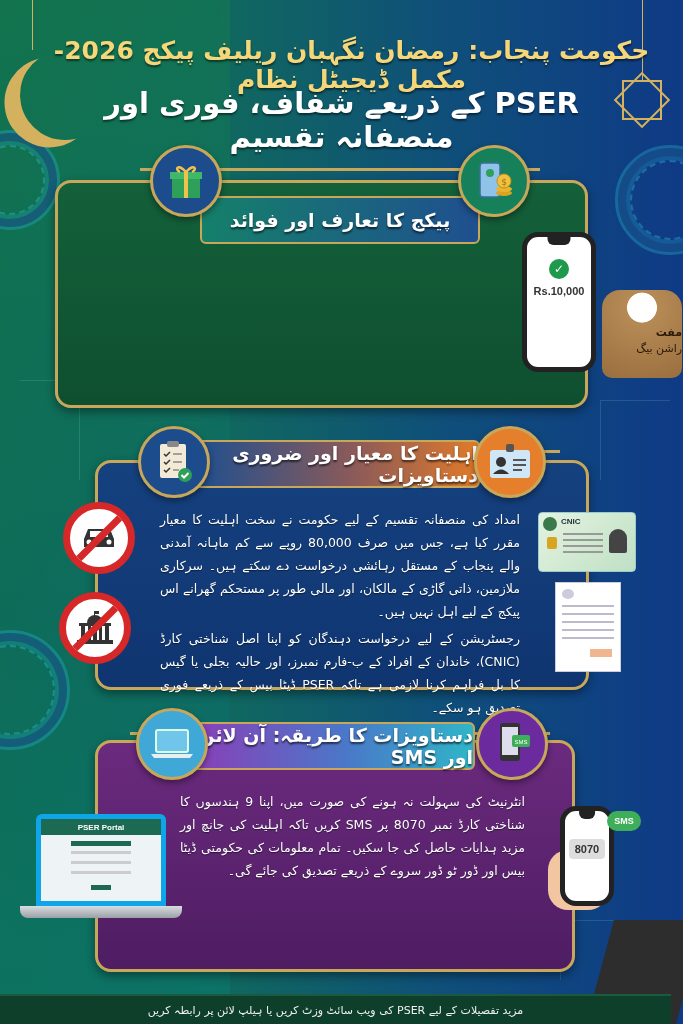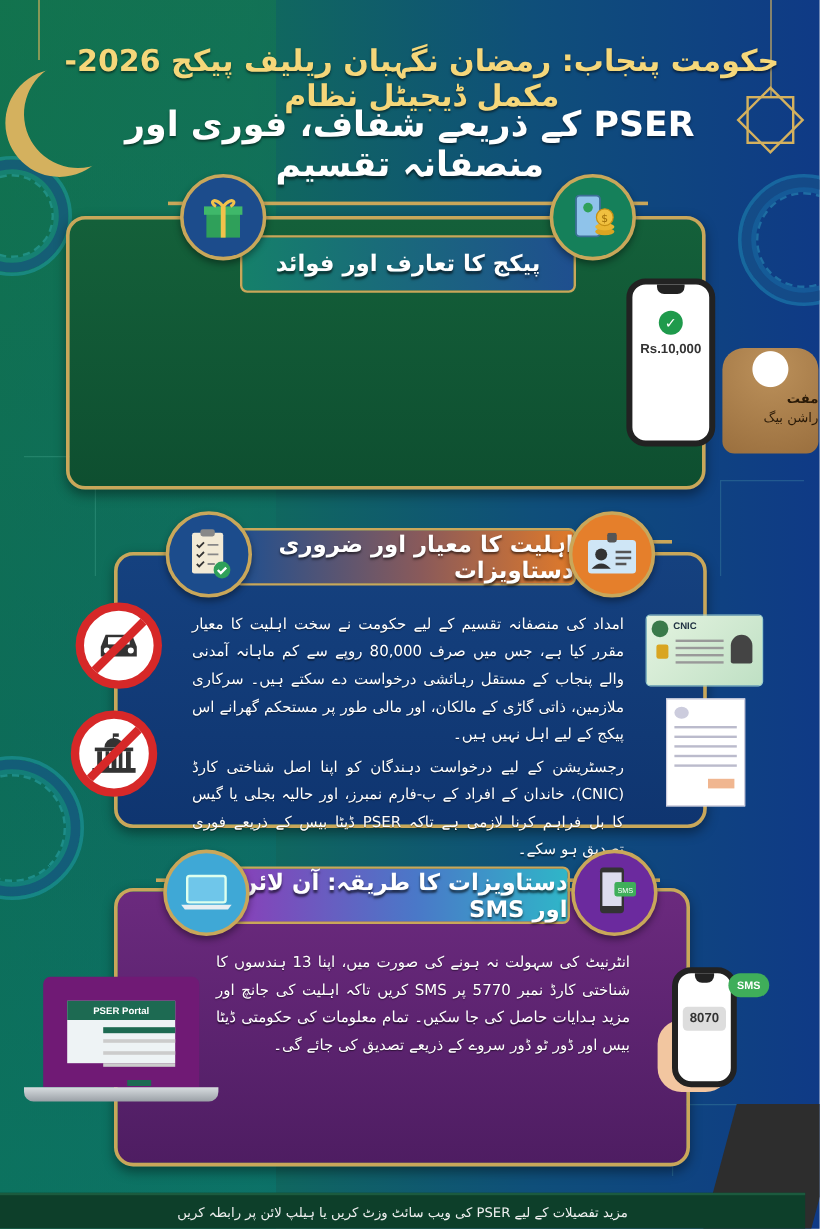--- a/index.html
+++ b/index.html
@@ -194,24 +194,24 @@
   <div class="medal" style="left:476px;top:708px;background:#6b2a9e;">
     <svg width="40" height="46" viewBox="0 0 40 46">
         <rect x="8" y="2" width="20" height="38" rx="3" fill="#333"></rect>
         <rect x="10" y="6" width="16" height="28" fill="#dde"></rect>
         <rect x="20" y="14" width="18" height="12" rx="2" fill="#3fae5a"></rect>
         <text x="29" y="23" font-size="6" fill="#fff" text-anchor="middle" font-family="Liberation Sans, sans-serif">SMS</text>
       </svg>
   </div>
 
   <div class="para" style="left:180px;top:790px;width:345px;">
-    <p>انٹرنیٹ کی سہولت نہ ہونے کی صورت میں، اپنا 13 ہندسوں کا شناختی کارڈ نمبر 5770 پر SMS کریں تاکہ اہلیت کی جانچ اور مزید ہدایات حاصل کی جا سکیں۔ تمام معلومات کی حکومتی ڈیٹا بیس اور ڈور ٹو ڈور سروے کے ذریعے تصدیق کی جائے گی۔</p>
-  </div>
-
-  <div style="position:absolute;left:36px;top:814px;width:130px;height:92px;background:#701a75;border-radius:6px 6px 0 0;padding:20px;">
+    <p>انٹرنیٹ کی سہولت نہ ہونے کی صورت میں، اپنا 9 ہندسوں کا شناختی کارڈ نمبر 8070 پر SMS کریں تاکہ اہلیت کی جانچ اور مزید ہدایات حاصل کی جا سکیں۔ تمام معلومات کی حکومتی ڈیٹا بیس اور ڈور ٹو ڈور سروے کے ذریعے تصدیق کی جائے گی۔</p>
+  </div>
+
+  <div style="position:absolute;left:36px;top:814px;width:130px;height:92px;background:#0ea5e9;border-radius:6px 6px 0 0;padding:5px;">
     <div style="width:100%;height:100%;background:#eef3f5;position:relative;">
       <div style="height:16px;background:#1d6a52;color:#fff;font-size:8px;font-weight:bold;display:flex;align-items:center;justify-content:center;font-family:'Liberation Sans',sans-serif;">PSER Portal</div>
       <div style="position:absolute;left:30px;top:22px;width:60px;height:5px;background:#1d6a52;"></div>
       <div style="position:absolute;left:30px;top:32px;width:60px;height:3px;background:#ccc;box-shadow:0 10px 0 #ccc,0 20px 0 #ccc;"></div>
       <div style="position:absolute;left:50px;top:66px;width:20px;height:5px;background:#1d6a52;"></div>
     </div>
   </div>
   <div style="position:absolute;left:20px;top:906px;width:162px;height:12px;background:linear-gradient(#d8dde0,#9aa0a6);border-radius:0 0 8px 8px;"></div>
 
   <div style="position:absolute;left:548px;top:850px;width:60px;height:60px;background:#f2c6a0;border-radius:20px;"></div>

